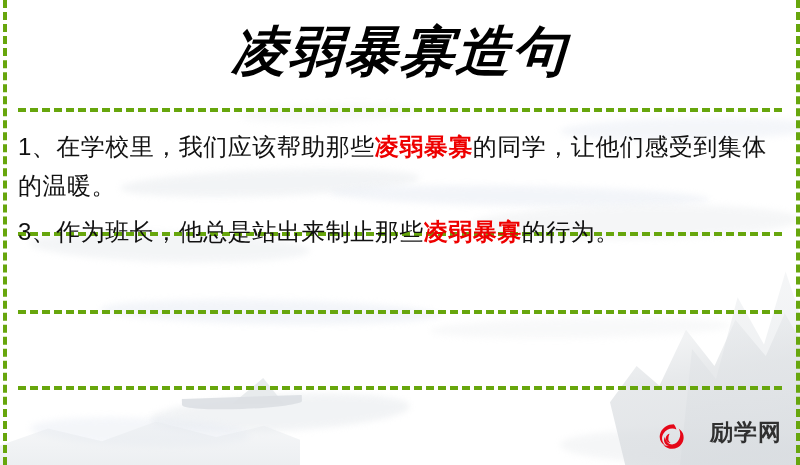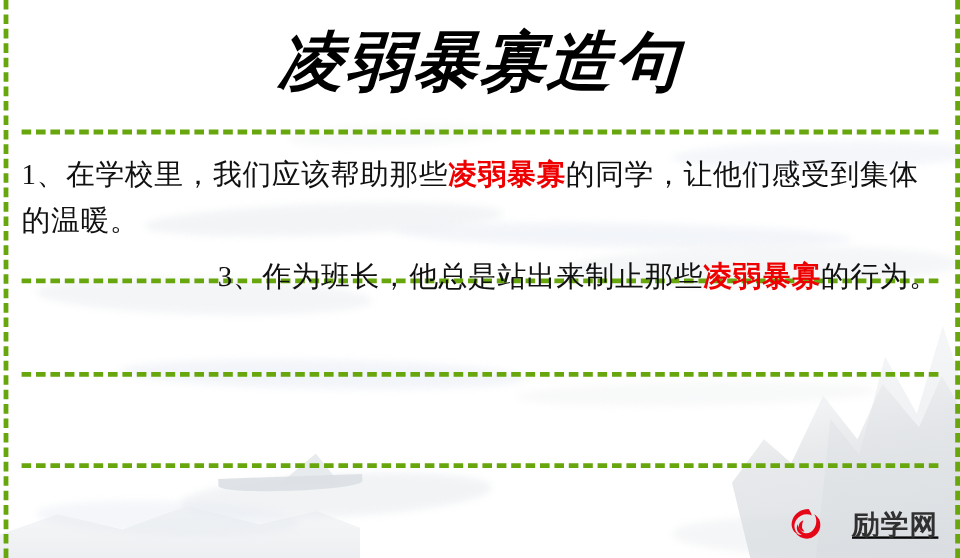--- a/index.html
+++ b/index.html
@@ -135,46 +135,45 @@
 
   
   .sentences {
     position: absolute;
     left: 18px;
     right: 18px;
     top: 108px;
     z-index: 4;
   }
   .sentence {
-    font-family: Liberation Serif, serif;
+    font-family: Liberation Sans, sans-serif;
     font-size: 24px;
     line-height: 39px;
     color: #111111;
     letter-spacing: .5px;
   }
   .s1 { padding-top: 19px; height: 86px; box-sizing: border-box; }
   .s2 { padding-top: 142px; height: 78px; box-sizing: border-box; }
-  .s3 { padding-top: 18px; height: 76px; box-sizing: border-box; text-align: right; }
+  .s3 { padding-top: 18px; height: 76px; box-sizing: border-box; }
 
   .kw {
     color: #ee0000;
     font-weight: 700;
   }
 
   
   .logo {
     position: absolute;
     right: 18px;
     bottom: 10px;
     display: flex;
-    align-items: center;
+    align-items: flex-start;
     gap: 24px;
     z-index: 5;
     opacity: .97;
-    text-decoration: underline;
   }
   .logo-mark {
     width: 34px;
     height: 34px;
     flex: 0 0 34px;
   }
   .logo-text {
     font-family: "DejaVu Sans", "Liberation Sans", sans-serif;
     font-size: 23px;
     font-weight: 700;

